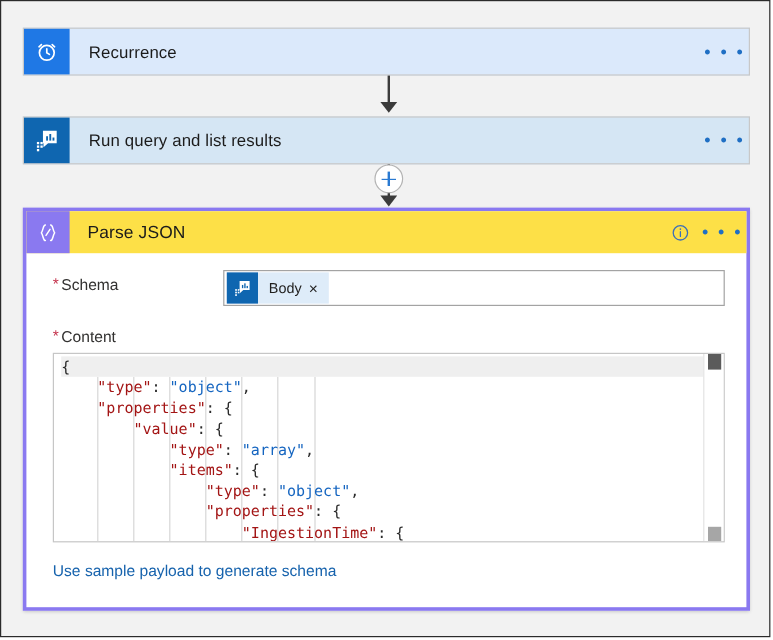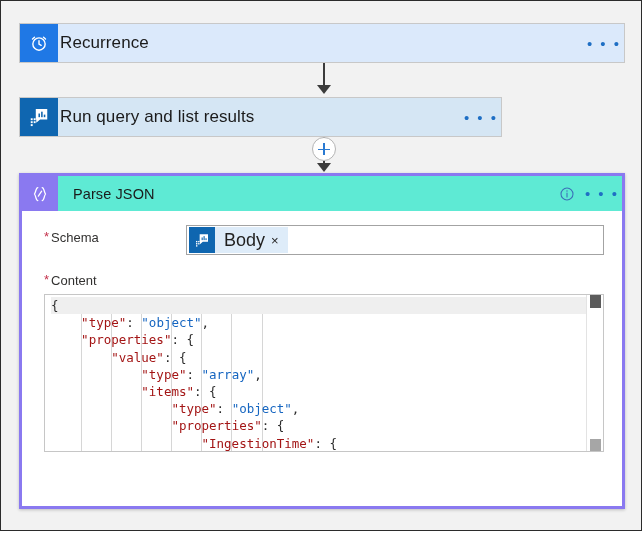--- a/index.html
+++ b/index.html
@@ -26,22 +26,22 @@
     align-items:stretch;
     box-sizing:border-box;
   }
   .card-icon{
     width:38px;min-width:38px;
     display:flex;align-items:center;justify-content:center;
   }
   .card-title{
     flex:1;
     display:flex;align-items:center;
-    padding-left:2px;
-    font-size:17px;
+    padding-left:16px;
+    font-size:14px;
     color:#1b1b1b;
     letter-spacing:.1px;
   }
   .ellipsis{
     width:40px;
     display:flex;align-items:center;justify-content:center;
     letter-spacing:2px;
     font-size:15px;
     color:#1f6fc4;
     cursor:pointer;
@@ -51,21 +51,21 @@
   
   #card-recurrence{
     left:18px;top:22px;width:606px;height:40px;
     background:#dbe9fb;
     border:1px solid #c8c8c8;
   }
   #card-recurrence .card-icon{background:#1f78e5;}
 
   
   #card-runquery{
-    left:18px;top:96px;width:483px;height:40px;
+    left:18px;top:96px;width:606px;height:40px;
     background:#d5e6f4;
     border:1px solid #c8c8c8;
   }
   #card-runquery .card-icon{background:#0f66b0;}
 
   
   .conn{position:absolute;background:#3b3b3b;width:2px;}
   .arrow{
     position:absolute;
     width:0;height:0;
@@ -97,21 +97,21 @@
     left:18px;top:172px;width:606px;height:336px;
     background:#ffffff;
     border:3px solid #8a79f0;
     box-sizing:border-box;
     display:flex;flex-direction:column;
     box-shadow:0 1px 3px rgba(0,0,0,.22);
   }
   #pj-header{
     height:35px;min-height:35px;
     display:flex;align-items:stretch;
-    background:#5eead4;
+    background:#fde047;
   }
   #pj-header .card-icon{background:#8a79f0;width:36px;min-width:36px;}
   #pj-header .card-title{font-size:14.5px;padding-left:15px;}
   .info-icon{
     width:30px;display:flex;align-items:center;justify-content:center;
     cursor:pointer;
   }
   #pj-body{
     flex:1;
     padding:14px 18px 0 22px;
@@ -141,21 +141,21 @@
     display:flex;align-items:center;
     height:26px;margin-left:2px;
     background:#deecf9;
     cursor:pointer;
   }
   .token-ico{
     width:26px;height:26px;background:#0f66b0;
     display:flex;align-items:center;justify-content:center;
   }
   .token-text{
-    font-size:18px;color:#201f1e;
+    font-size:12px;color:#201f1e;
     padding:0 6px 0 9px;
   }
   .token-x{
     font-size:13px;color:#201f1e;
     padding:0 9px 0 0;cursor:pointer;
   }
 
   
   #schema-label{margin-top:18px;}
   #editor-wrap{
@@ -329,16 +329,17 @@
             <div class="cline"><span class="p">                </span><span class="k">"type"</span><span class="p">: </span><span class="v">"object"</span><span class="p">,</span></div>
             <div class="cline"><span class="p">                </span><span class="k">"properties"</span><span class="p">: {</span></div>
             <div class="cline"><span class="p">                    </span><span class="k">"IngestionTime"</span><span class="p">: {</span></div>
           </div>
         <div id="vscroll">
           <div id="vthumb"></div>
           <div id="vcorner"></div>
         </div>
       </div>
 
+      <div id="gen-link">Use sample payload to generate schema</div>
 
     </div>
   </div>
 </div>
 
 </body></html>

